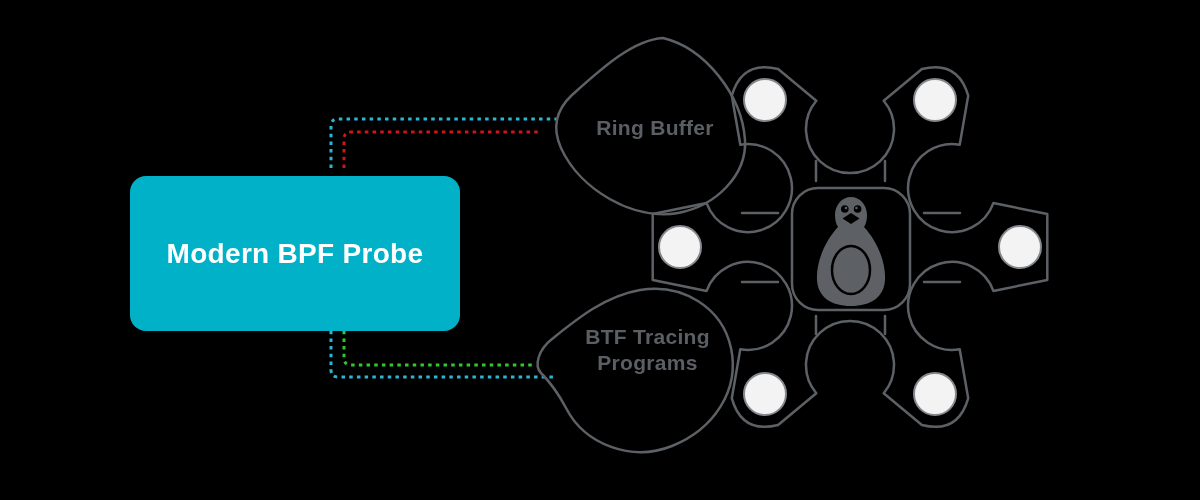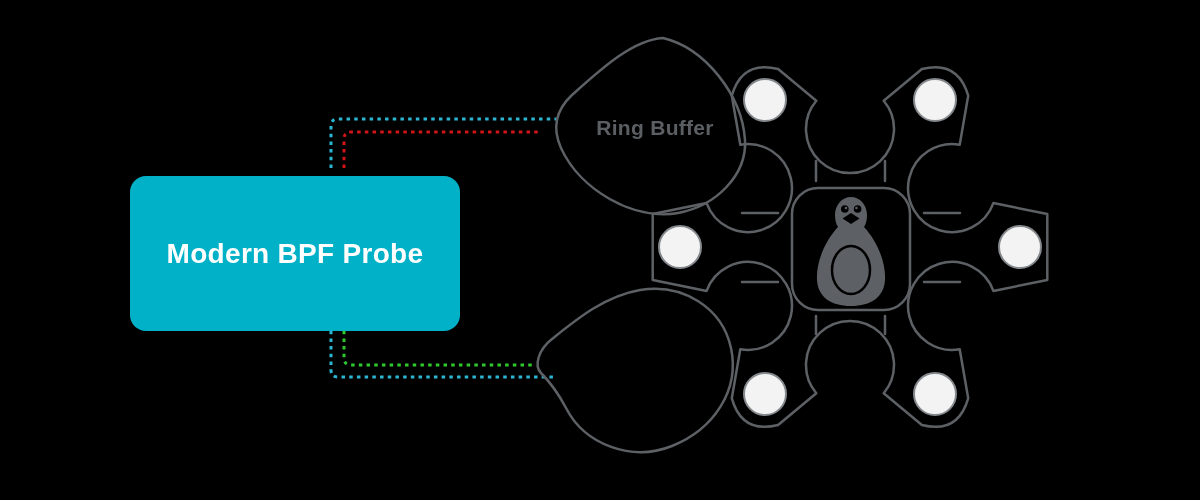--- a/index.html
+++ b/index.html
@@ -117,14 +117,18 @@
     </g>
   </svg>
 
   <div class="probe-box">
     <span class="label">Modern BPF Probe</span>
   </div>
 
   <div class="blob-label rb">
     <div>Ring Buffer</div>
   </div>
+  <div class="blob-label tp">
+    <div>BTF Tracing</div>
+    <div>Programs</div>
+  </div>
 
 </div>
 
 </body></html>

